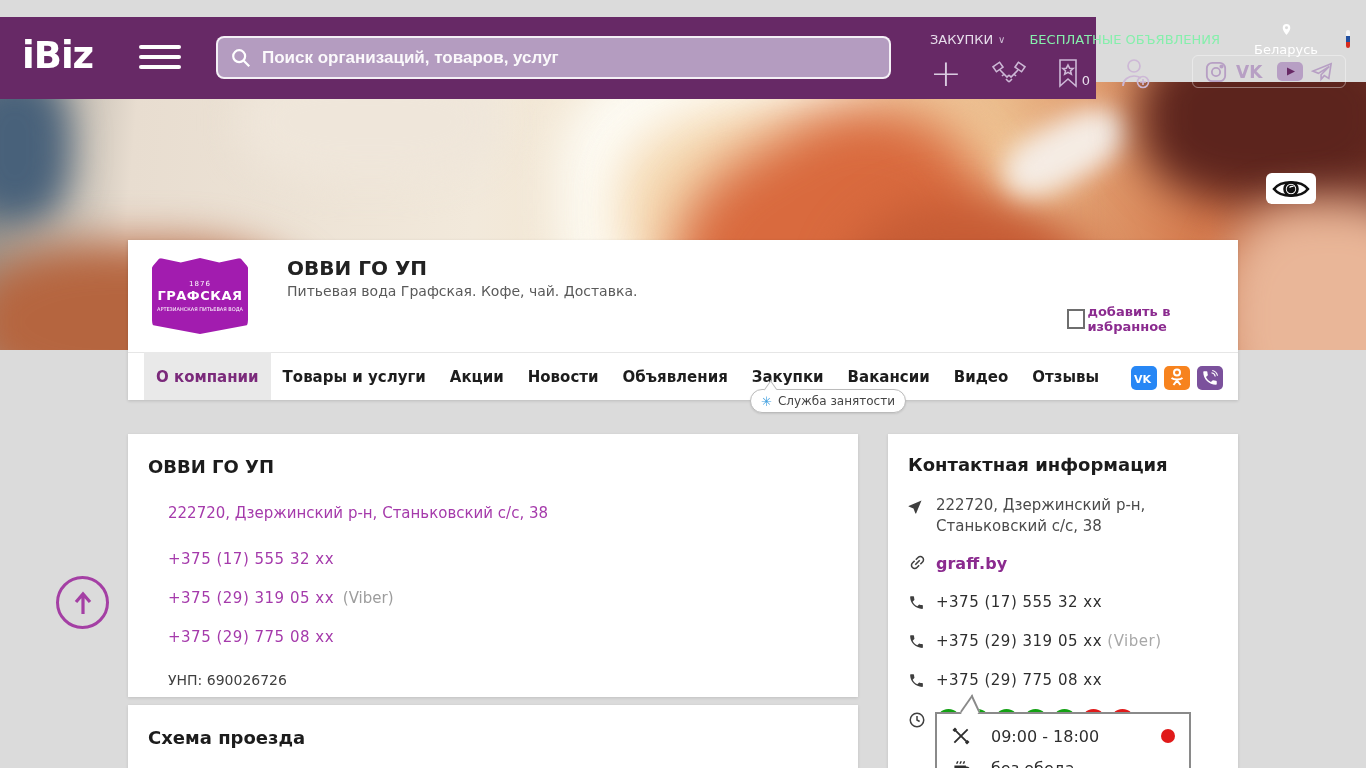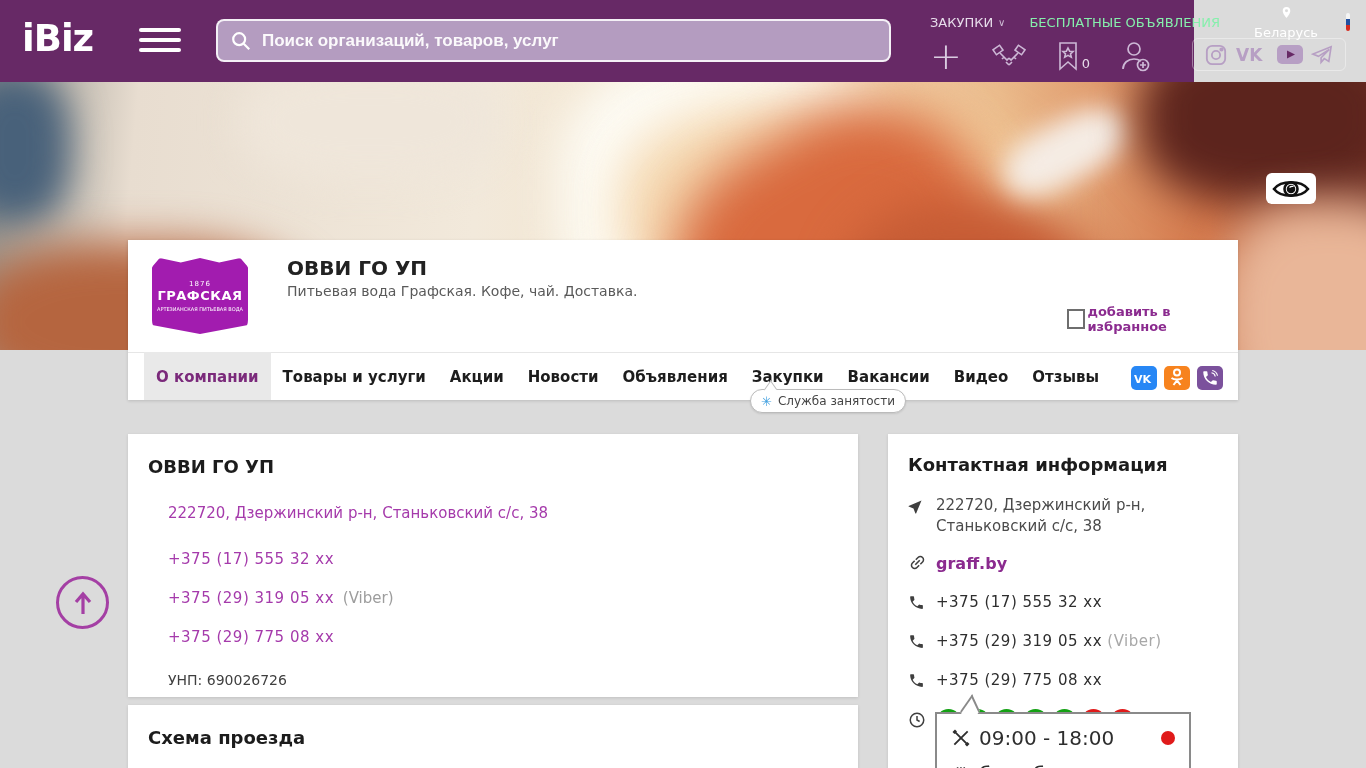--- a/index.html
+++ b/index.html
@@ -1,20 +1,20 @@
 <!DOCTYPE html>
 <html><head>
 <meta charset="utf-8">
 <style>
   * { margin:0; padding:0; box-sizing:border-box; }
   html,body { width:1366px; height:768px; overflow:hidden; }
   body { font-family:"DejaVu Sans","Liberation Sans",sans-serif; background:#dbdbdb; position:relative; }
 
   
-  .header { position:absolute; left:0; top:0; width:1194px; height:82px; background:#672966; z-index:30;text-decoration:underline; }
+  .header { position:absolute; left:0; top:17px; width:1096px; height:82px; background:#672966; z-index:30;text-decoration:underline; }
   .logo { position:absolute; left:22px; top:17px; color:#fff; font-size:37px; font-weight:bold; letter-spacing:-1px; }
   .burger { position:absolute; left:139px; top:28px; width:42px; height:28px; cursor:pointer; }
   .burger span { display:block; height:4px; background:#fff; border-radius:2px; margin-bottom:6px; }
   .search-wrap { position:absolute; left:216px; top:19px; width:675px; height:43px; background:#b49cc0;
                  border:2px solid rgba(255,255,255,.85); border-radius:8px; display:flex; align-items:center; padding:0 12px; }
   .search-wrap svg { flex:0 0 auto; margin-right:10px; }
   .search-input { flex:1; background:transparent; border:none; outline:none; color:#fff; font-size:17px; font-weight:bold; }
   .search-input::placeholder { color:#fff; opacity:.95; }
 
   .hdr-top { position:absolute; left:930px; top:12px; width:420px; height:20px; display:flex; align-items:center; color:#e7ddeb; font-size:13px; }
@@ -90,21 +90,21 @@
   .cphone { color:#2e2e2e; letter-spacing:.5px; }
   .cphone .note { color:#a8a8a8; }
   .days { display:flex; gap:4px; }
   .day { width:25px; height:25px; border-radius:50%; color:#fff; font-size:12px; font-weight:bold;
          display:flex; align-items:center; justify-content:center; cursor:default; }
   .day.work { background:#13a113; } .day.off { background:#e01a1a; }
 
   .sched { position:absolute; left:47px; top:278px; width:256px; height:110px; background:#fff; border:2px solid #8a8a8a; padding:12px 14px; }
   .sched::before { content:""; position:absolute; left:24px; top:-12px; width:16px; height:16px; background:#fff;
                    border-left:2px solid #8a8a8a; border-top:2px solid #8a8a8a; transform:rotate(65deg) skewX(30deg); }
-  .srow { display:flex; align-items:center; gap:8px; font-size:20px; color:#2e2e2e; margin-bottom:12px; }
+  .srow { display:flex; align-items:center; gap:20px; font-size:16px; color:#2e2e2e; margin-bottom:12px; }
   .srow .dot { width:14px; height:14px; border-radius:50%; background:#e01a1a; margin-left:auto; }
 
   .to-top { position:absolute; left:56px; top:576px; width:53px; height:53px; border-radius:50%; background:transparent;
             border:3px solid #a43fa4; display:flex; align-items:center; justify-content:center; cursor:pointer; z-index:20; }
 </style>
 </head>
 <body>
 
 <div class="header">
   <div class="logo">iBiz</div>

